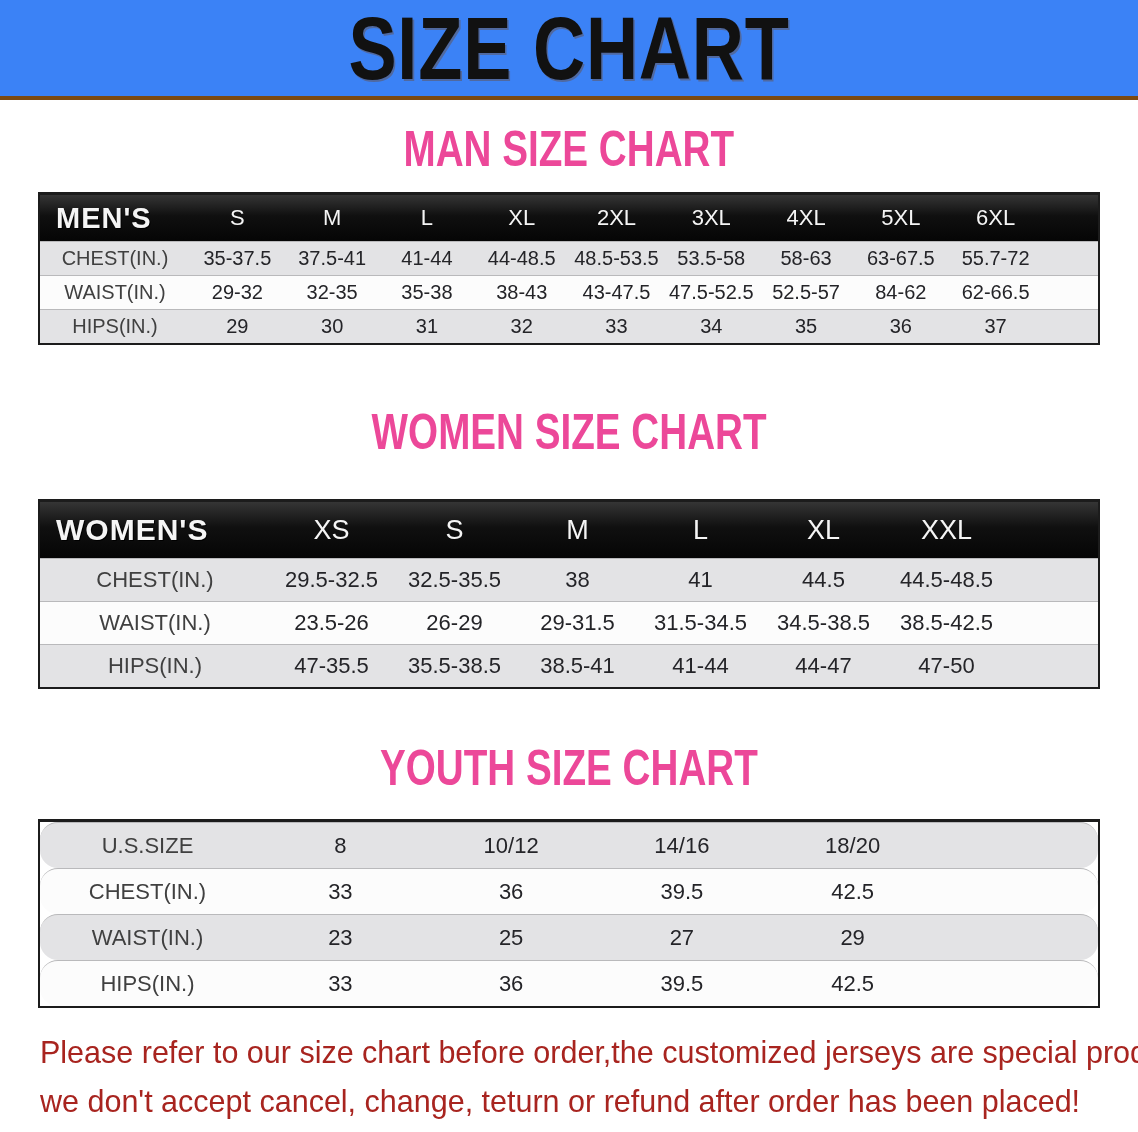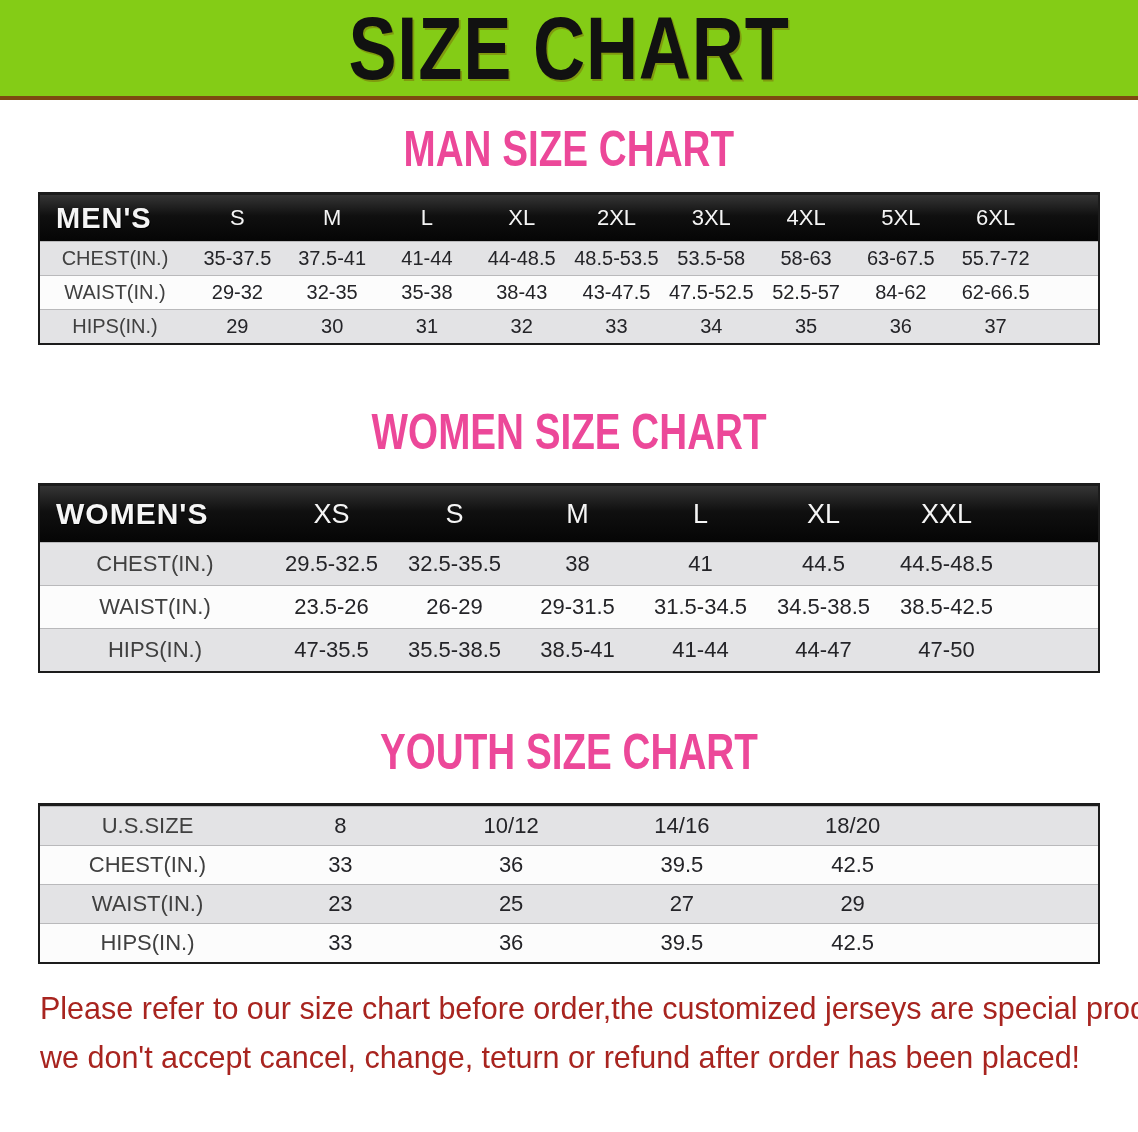--- a/index.html
+++ b/index.html
@@ -2,21 +2,21 @@
 <html><head>
 <meta charset="utf-8">
 <style>
   * { box-sizing: border-box; margin: 0; padding: 0; }
   html, body { width: 1138px; background: #ffffff; font-family: "Liberation Sans", sans-serif; }
   body { height: 1132px; overflow: hidden; }
 
   
   .banner {
     height: 100px;
-    background: #84cc16;
+    background: #3b82f6;
     border-bottom: 4px solid #7c4a11;
     display: flex; align-items: center; justify-content: center;
   }
   .banner-title {
     font-size: 88px; font-weight: 700; color: #111111;
     letter-spacing: 1px; line-height: 1;
     transform: scale(0.82, 1.02);
     text-shadow: 2px 2px 0 rgba(120,60,0,0.35);
     white-space: nowrap;
   }
@@ -33,39 +33,39 @@
   .heading-women { margin-top: 64px; }
   .heading-youth { margin-top: 56px; }
 
   
   .size-table {
     margin: 0 38px;
     border: 2px solid #1c1c1c;
     border-top: 3px solid #1c1c1c;
   }
   .table-men   { margin-top: 20px; }
-  .table-women { margin-top: 28px; }
+  .table-women { margin-top: 44px; }
   .table-youth { margin-top: 28px; }
 
   .trow { display: grid; align-items: center; }
   .grid-men   { grid-template-columns: 150px repeat(9, 1fr) 55px; }
   .grid-women { grid-template-columns: 230px repeat(6, 1fr) 90px; }
   .grid-youth { grid-template-columns: 215px repeat(4, 1fr) 160px; }
 
   .thead {
     background: linear-gradient(180deg, #353535 0%, #101010 45%, #050505 100%);
     color: #f5f5f5;
   }
   .table-men   .thead { height: 46px; }
   .table-women .thead { height: 56px; }
   .table-youth .thead { height: 64px; }
 
   .table-men   .drow { height: 34px; }
   .table-women .drow { height: 43px; }
-  .table-youth .drow { height: 39px; }
+  .table-youth .drow { height: 46px; border-radius: 18px; }
 
   .drow { border-top: 1px solid #b9b9bb; }
   .stripe-gray  { background: #e3e3e5; }
   .stripe-white { background: #fcfcfc; }
 
   .cell { text-align: center; white-space: nowrap; }
   .corner-cell {
     text-align: left; padding-left: 16px;
     font-weight: 700; letter-spacing: 1px;
     text-shadow: 1px 1px 0 #000;

